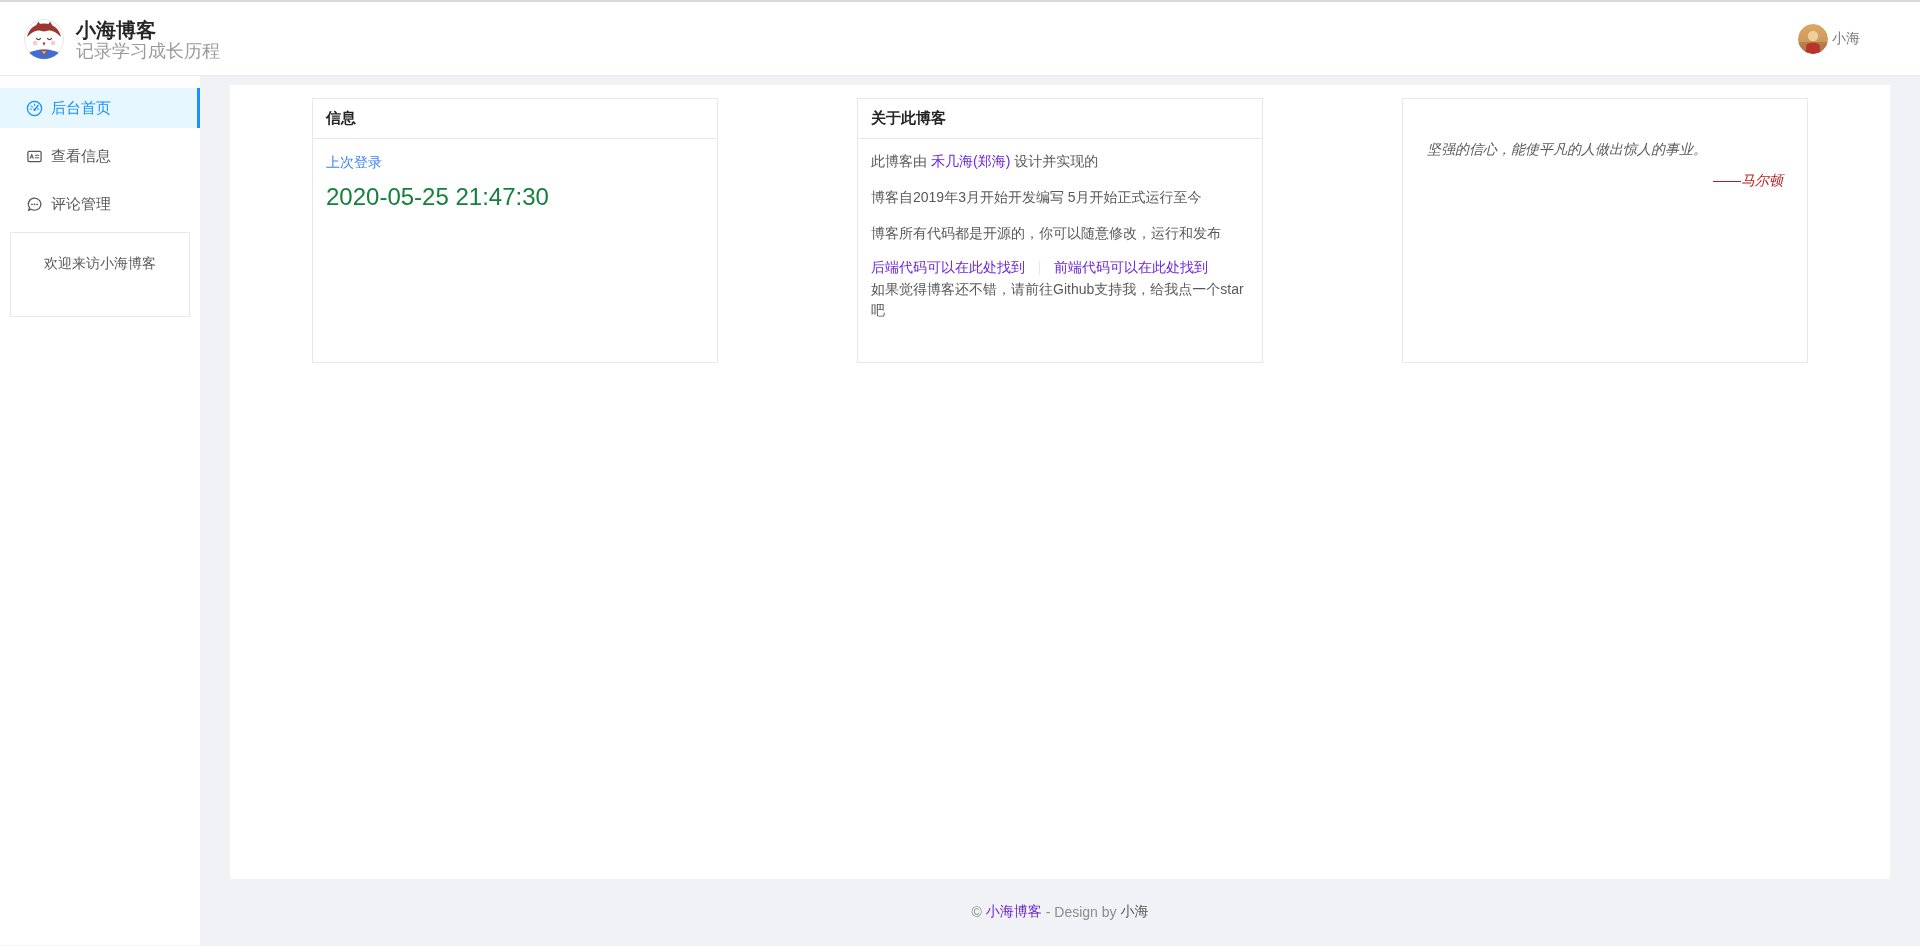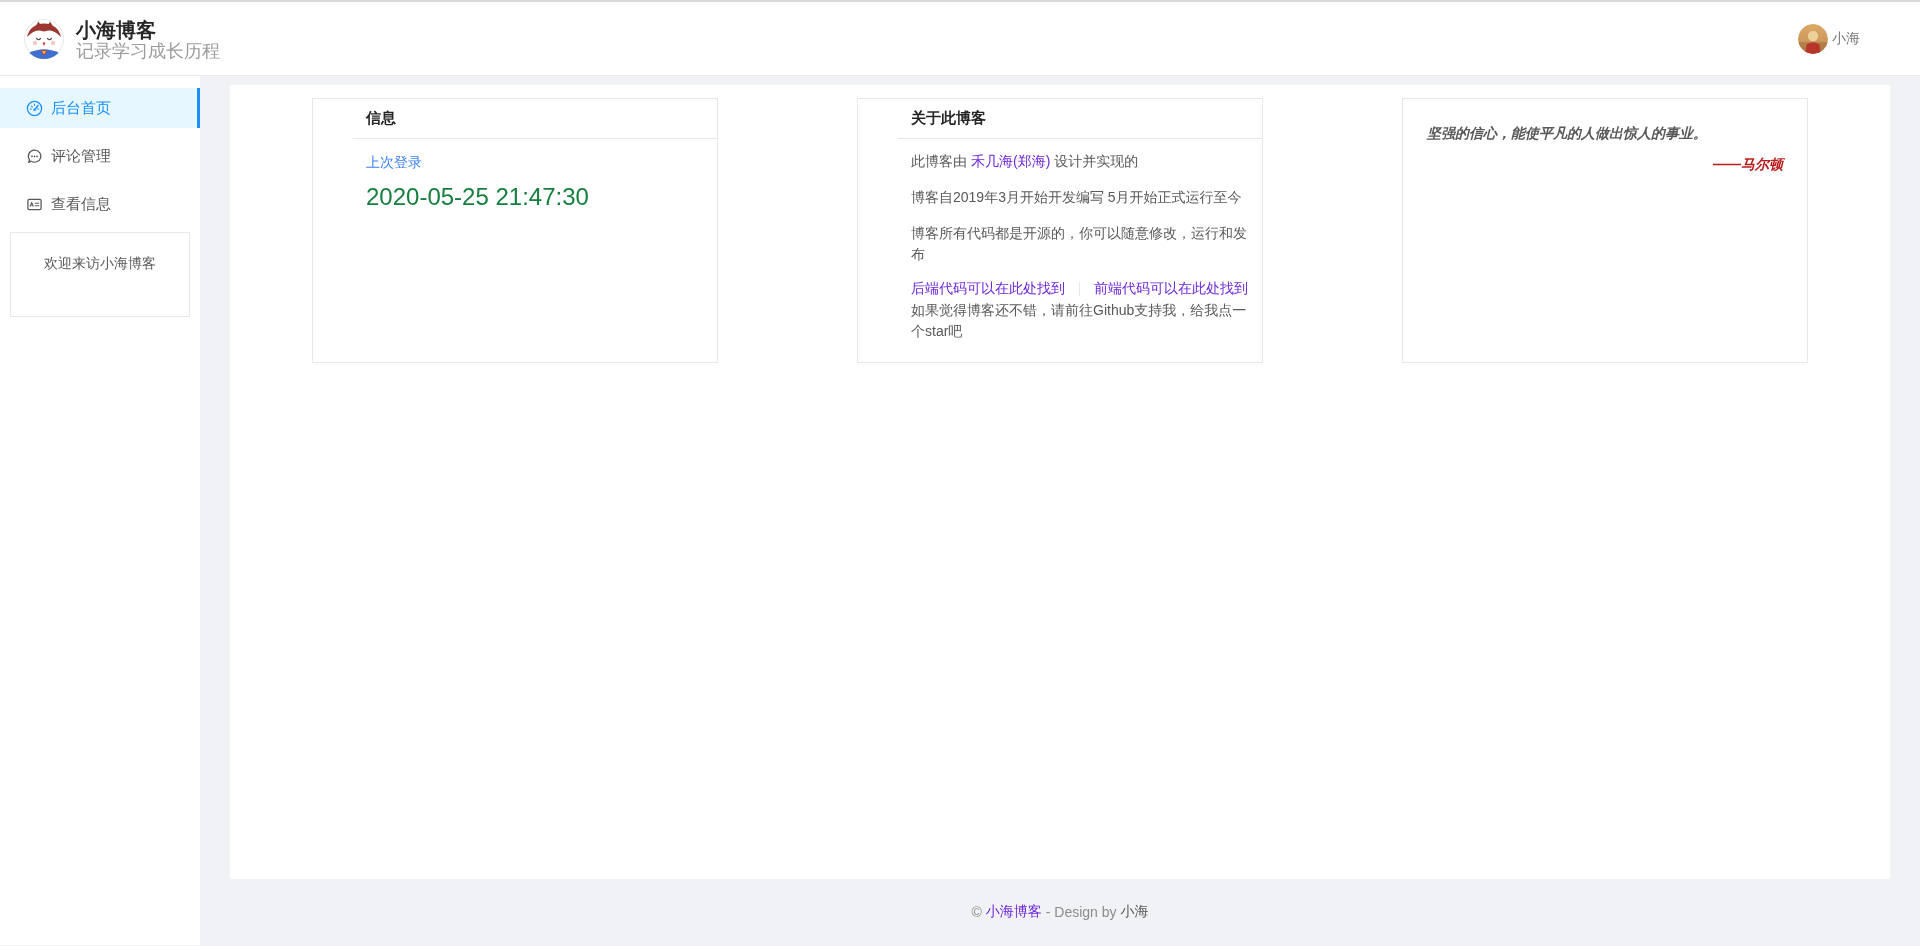--- a/index.html
+++ b/index.html
@@ -37,36 +37,36 @@
     background:#fff; text-align:center; padding-top:22px; font-size:14px;
     color:#595959; }
 
   .content-area { flex:1; background:#f0f2f5; padding:9px 30px 0 30px;
     display:flex; flex-direction:column; }
   .main-panel { background:#fff; height:794px;
     padding:13px 82px 0 82px; display:flex; justify-content:space-between;
     align-items:flex-start; }
 
   
-  .card { width:406px; height:265px; background:#fff; border:1px solid #e8e8e8;padding-left:40px; }
+  .card { width:406px; height:265px; background:#fff; border:1px solid #e8e8e8; }
   .card-head { height:40px; border-bottom:1px solid #e8e8e8; display:flex;
     align-items:center; padding:0 13px; font-size:15px; font-weight:600;
     color:#262626; }
   .card-body { padding:12px 13px; font-size:14px; color:#595959; }
 
   .login-label { font-size:14px; color:#3b82f6; line-height:22px; }
   .login-time { font-size:24px; color:#15803d; line-height:30px; margin-top:9px; }
 
   .about-body p { line-height:21px; margin-bottom:15px; }
   a.link { color:#6d28d9; text-decoration:none; cursor:pointer; }
   .inline-link { margin:0 4px; }
   .links-row { display:flex; align-items:center; margin-bottom:2px; }
   .v-divider { width:1px; height:14px; background:#e8e8e8; margin:0 14px; }
 
-  .quote-card { padding:23px 24px;font-weight:bold; }
+  .quote-card { padding:39px 24px; }
   .quote-text { font-style:italic; font-size:14px; color:#595959; line-height:22px; }
   .quote-author { font-style:italic; font-size:14px; color:#b91c1c;
     text-align:right; margin-top:12px; }
 
   
   .footer { flex:1; display:flex; align-items:center; justify-content:center;
     font-size:14px; color:#8c8c8c; }
   .footer .site { margin:0 4px; }
   .footer .designer { color:#595959; margin-left:4px; }
 </style>
@@ -132,34 +132,34 @@
       <svg viewBox="0 0 16 16">
         <circle cx="8" cy="8" r="6.7" fill="none" stroke="currentColor" stroke-width="1.2"></circle>
         <path d="M8.5 8.8 L11.3 5.2" stroke="currentColor" stroke-width="1.4" stroke-linecap="round" fill="none"></path>
         <circle cx="8" cy="9.2" r="1.1" fill="currentColor"></circle>
         <path d="M4 8.5 h1.1 M8 3.9 v1.1 M12 8.5 h-1.1 M5.2 5.7 l.8.8" stroke="currentColor" stroke-width="1.1" stroke-linecap="round"></path>
       </svg>
       <span>后台首页</span>
     </div>
     <div class="menu-item">
       <svg viewBox="0 0 16 16">
+        <rect x="1.8" y="3.2" width="12.4" height="9.6" rx="1.2" fill="none" stroke="currentColor" stroke-width="1.2"></rect>
+        <path d="M4 9.6 L5.4 6 L6.8 9.6 M4.5 8.5 h1.8" fill="none" stroke="currentColor" stroke-width="1" stroke-linecap="round" stroke-linejoin="round"></path>
+        <path d="M8.7 6.8 h3.3 M8.7 9.2 h3.3" stroke="currentColor" stroke-width="1.1" stroke-linecap="round"></path>
+      </svg>
+      <span>查看信息</span>
+    </div>
+    <div class="menu-item">
+      <svg viewBox="0 0 16 16">
         <path d="M8 2.1 a6 5.6 0 1 1 -3.2 10.3 L2.4 13.5 L3.3 11 A5.6 5.6 0 0 1 8 2.1 Z" fill="none" stroke="currentColor" stroke-width="1.2" stroke-linejoin="round"></path>
         <circle cx="5.6" cy="7.8" r="0.85" fill="currentColor"></circle>
         <circle cx="8" cy="7.8" r="0.85" fill="currentColor"></circle>
         <circle cx="10.4" cy="7.8" r="0.85" fill="currentColor"></circle>
       </svg>
       <span>评论管理</span>
-    </div>
-    <div class="menu-item">
-      <svg viewBox="0 0 16 16">
-        <rect x="1.8" y="3.2" width="12.4" height="9.6" rx="1.2" fill="none" stroke="currentColor" stroke-width="1.2"></rect>
-        <path d="M4 9.6 L5.4 6 L6.8 9.6 M4.5 8.5 h1.8" fill="none" stroke="currentColor" stroke-width="1" stroke-linecap="round" stroke-linejoin="round"></path>
-        <path d="M8.7 6.8 h3.3 M8.7 9.2 h3.3" stroke="currentColor" stroke-width="1.1" stroke-linecap="round"></path>
-      </svg>
-      <span>查看信息</span>
     </div>
 
     <div class="welcome-card">
       <span>欢迎来访小海博客</span>
     </div>
   </div>
 
   <div class="content-area">
     <div class="main-panel">
 

